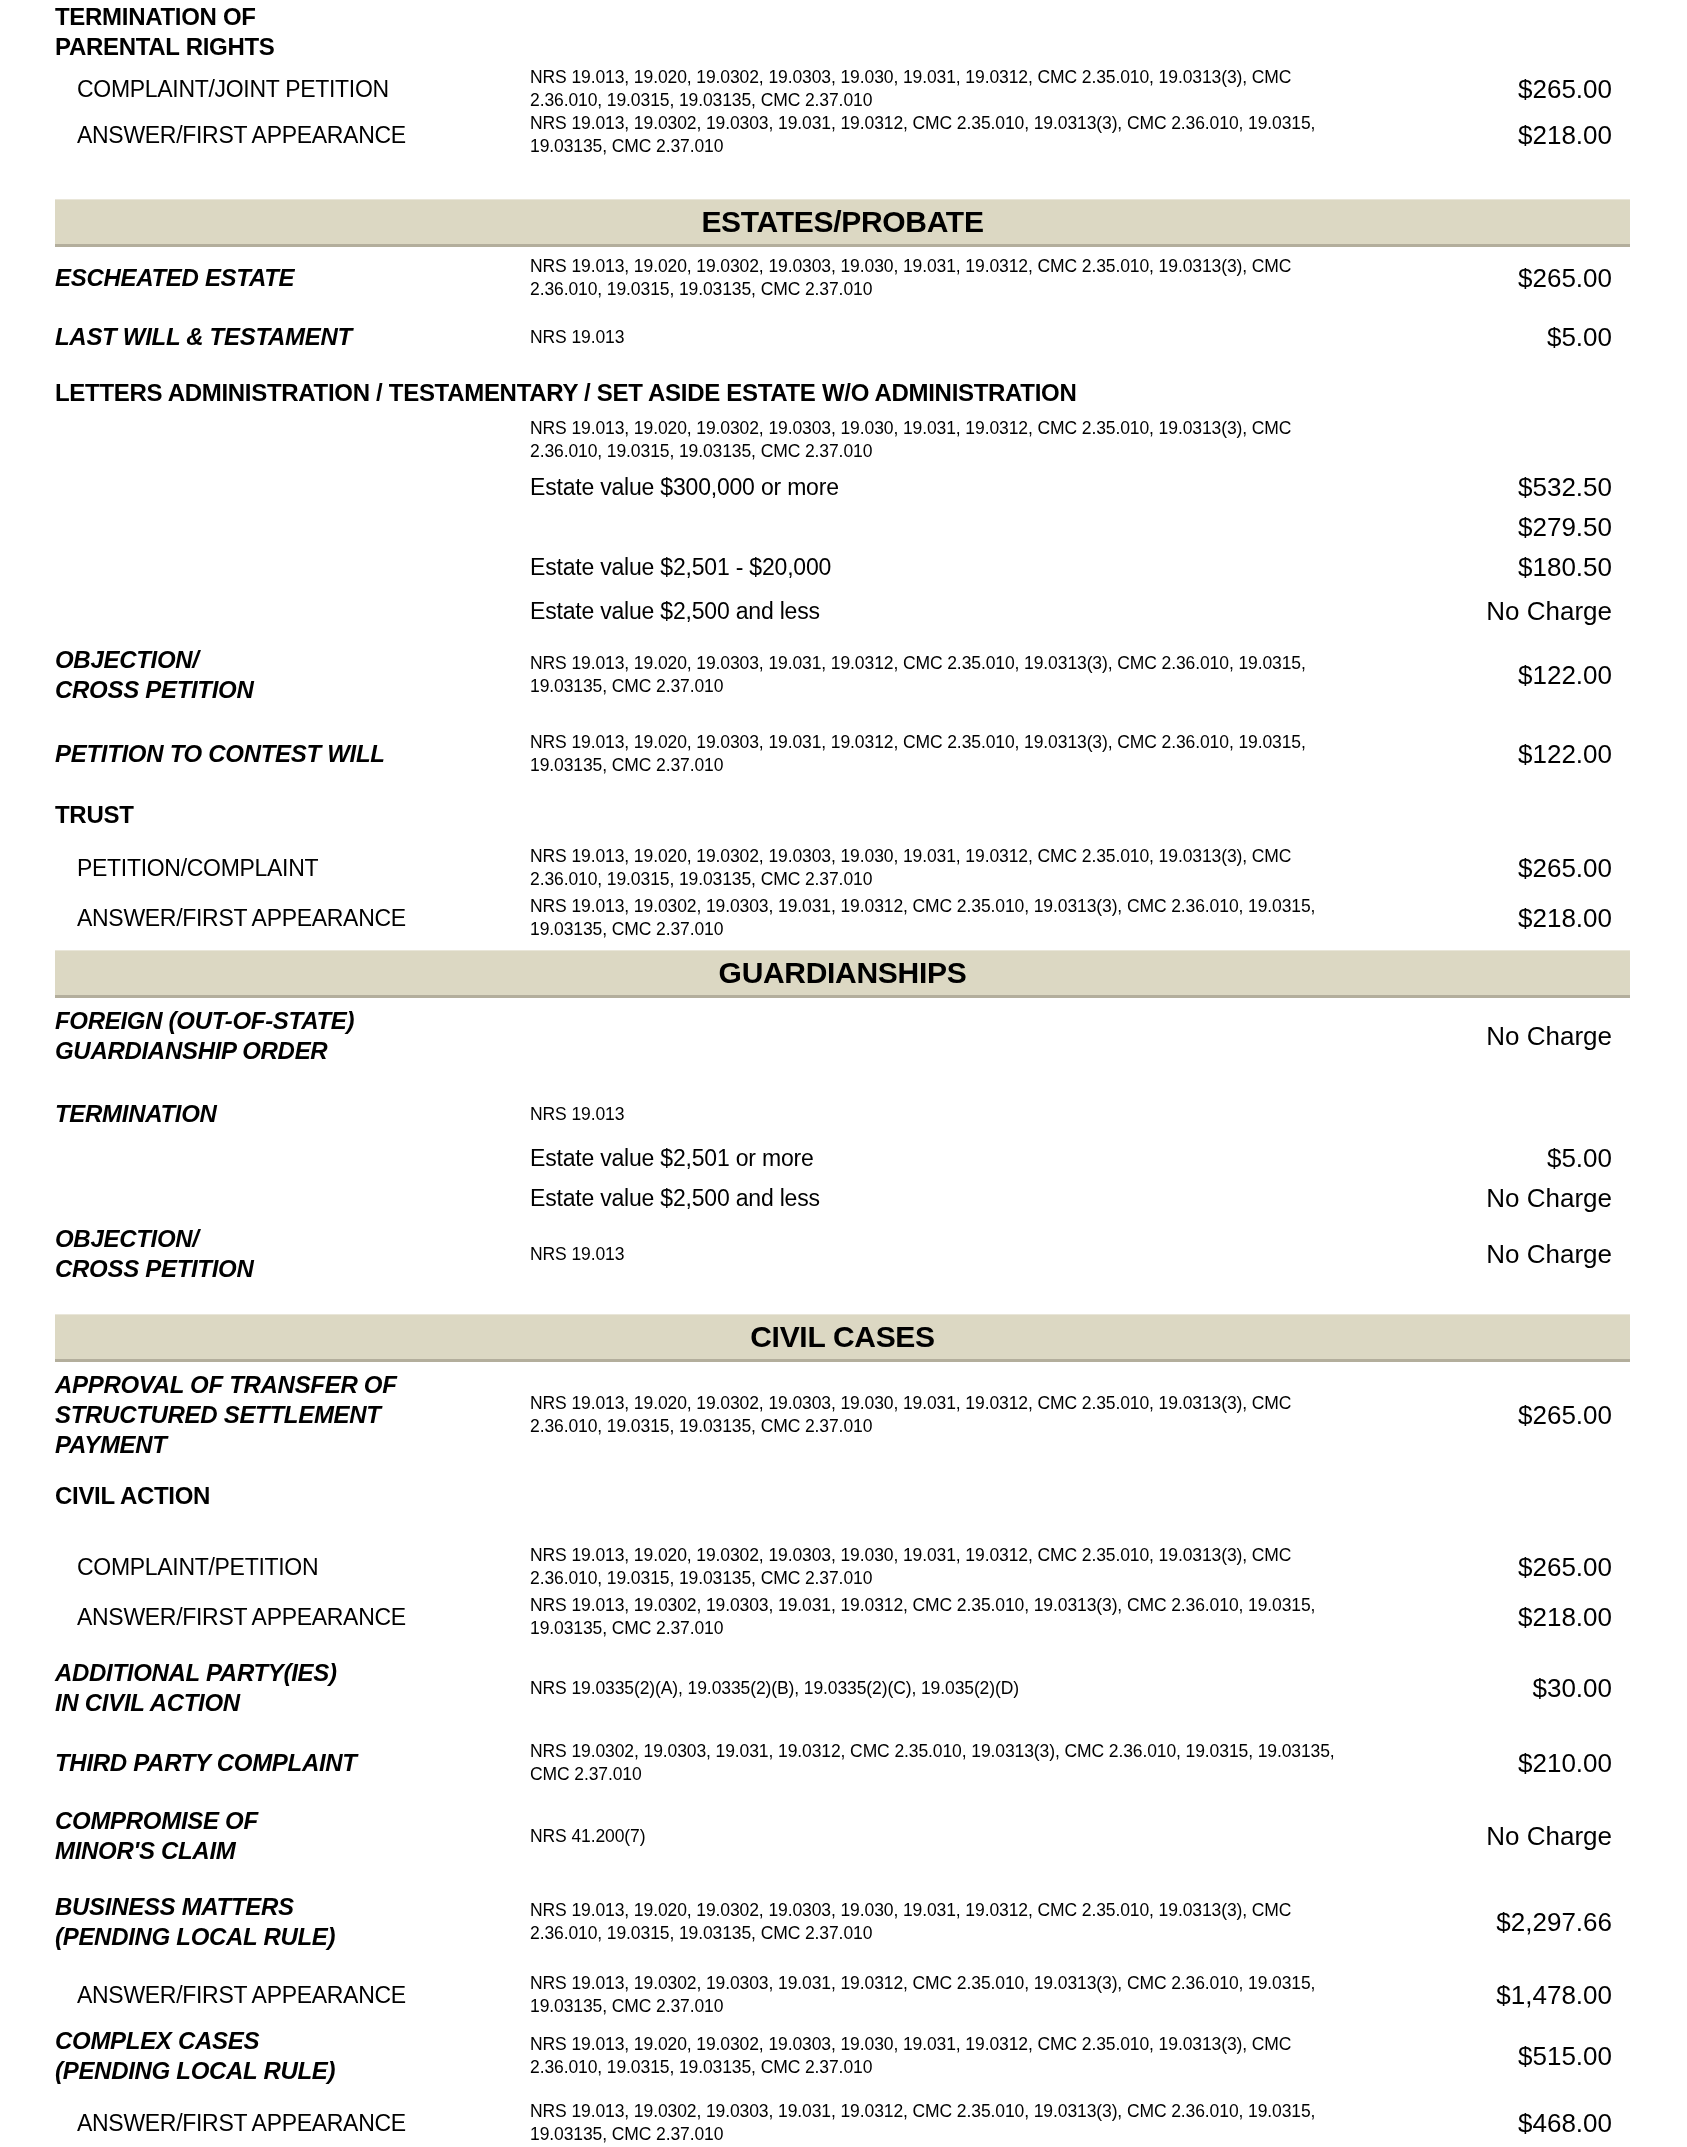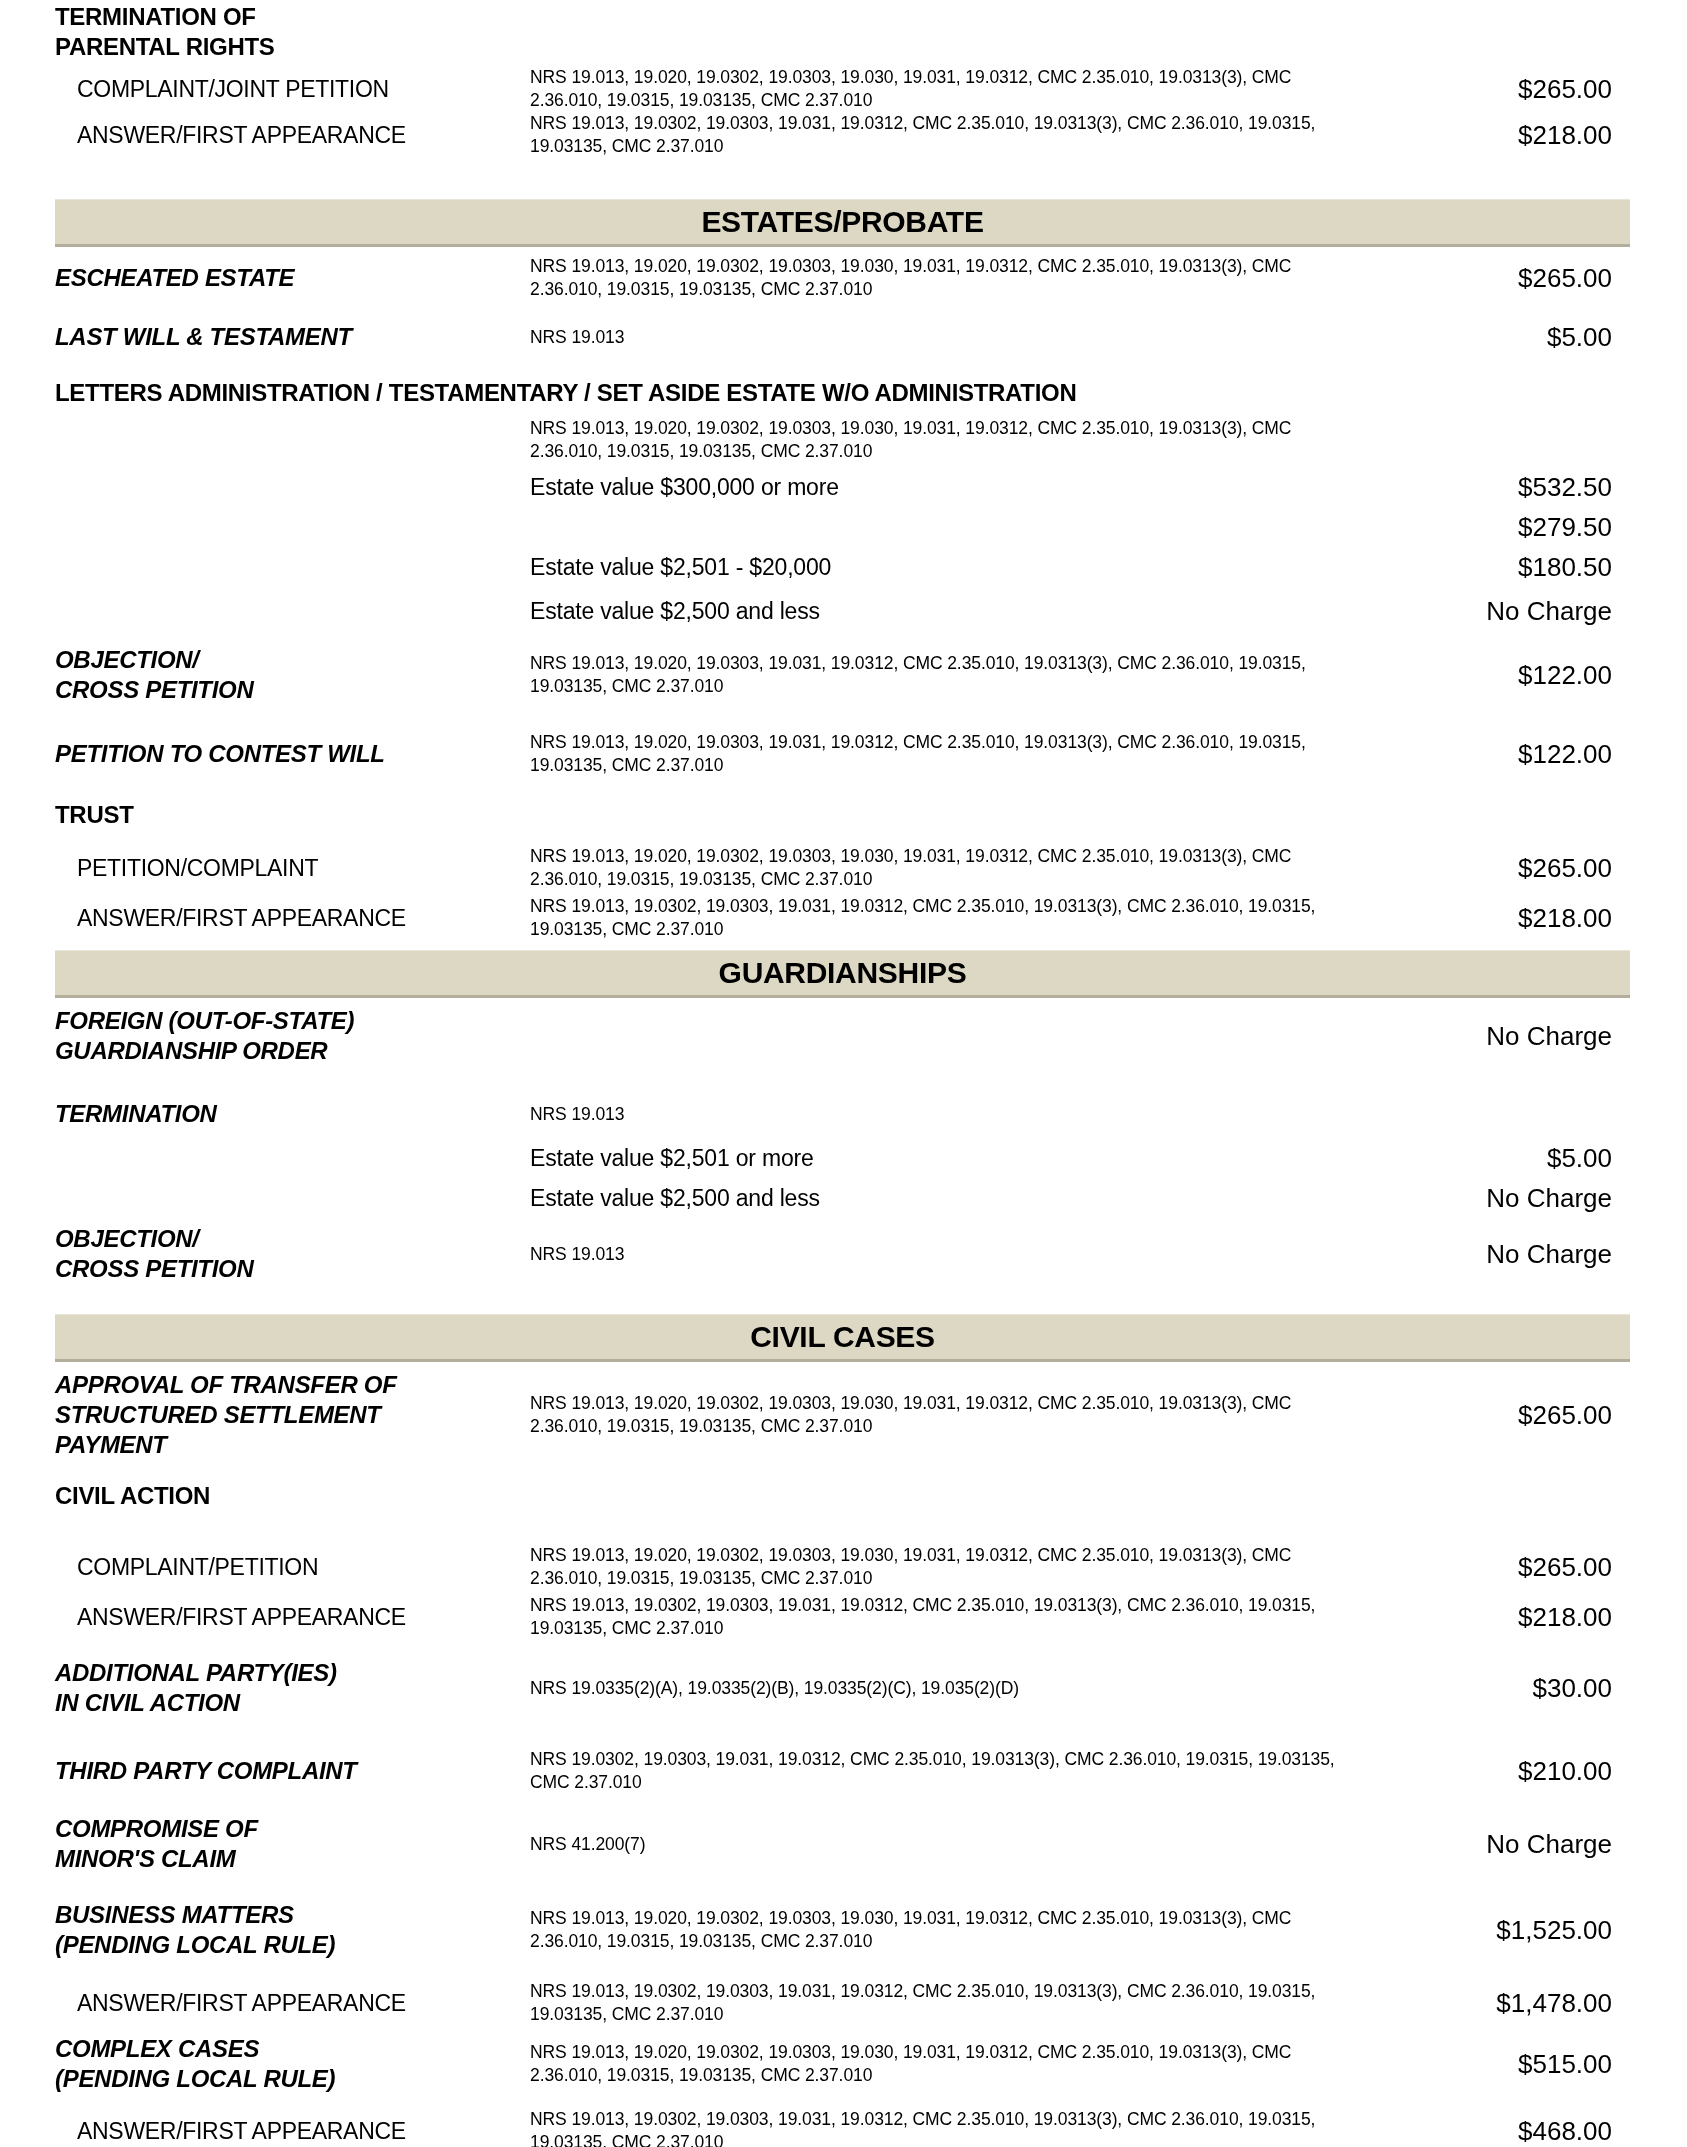--- a/index.html
+++ b/index.html
@@ -80,21 +80,21 @@
     justify-content:center;
   }
   .band span{
     font-weight:bold;
     font-size:30px;
     letter-spacing:-0.3px;
   }
   
   .mb4{margin-bottom:4px;}  .mb6{margin-bottom:6px;}  .mb8{margin-bottom:8px;}
   .mb12{margin-bottom:12px;} .mb14{margin-bottom:14px;} .mb16{margin-bottom:16px;}
-  .mb18{margin-bottom:18px;} .mb20{margin-bottom:20px;} .mb22{margin-bottom:30px;}
+  .mb18{margin-bottom:18px;} .mb20{margin-bottom:20px;} .mb22{margin-bottom:22px;}
   .mb26{margin-bottom:26px;} .mb30{margin-bottom:30px;}
   .mt8{margin-top:8px;gap:46px;} .mt9{margin-top:9px;}
   .mt30{margin-top:30px;} .mt41{margin-top:41px;}
   .band.mb8{margin-bottom:8px;}
 </style>
 </head>
 <body>
 
 <div class="page">
 
@@ -249,21 +249,21 @@
   <div class="row mb26">
     <div class="c-label bold">COMPROMISE OF
 MINOR'S CLAIM</div>
     <div class="c-statute">NRS 41.200(7)</div>
     <div class="c-fee">No Charge</div>
   </div>
   <div class="row mb20">
     <div class="c-label bold">BUSINESS MATTERS
 (PENDING LOCAL RULE)</div>
     <div class="c-statute">NRS 19.013, 19.020, 19.0302, 19.0303, 19.030, 19.031, 19.0312, CMC 2.35.010, 19.0313(3), CMC 2.36.010, 19.0315, 19.03135, CMC 2.37.010</div>
-    <div class="c-fee">$1,525.00</div>
+    <div class="c-fee">$2,297.66</div>
   </div>
   <div class="row mb8">
     <div class="c-label indent">ANSWER/FIRST APPEARANCE</div>
     <div class="c-statute">NRS 19.013, 19.0302, 19.0303, 19.031, 19.0312, CMC 2.35.010, 19.0313(3), CMC 2.36.010, 19.0315, 19.03135, CMC 2.37.010</div>
     <div class="c-fee">$1,478.00</div>
   </div>
   <div class="row mb14">
     <div class="c-label bold">COMPLEX CASES
 (PENDING LOCAL RULE)</div>
     <div class="c-statute">NRS 19.013, 19.020, 19.0302, 19.0303, 19.030, 19.031, 19.0312, CMC 2.35.010, 19.0313(3), CMC 2.36.010, 19.0315, 19.03135, CMC 2.37.010</div>

